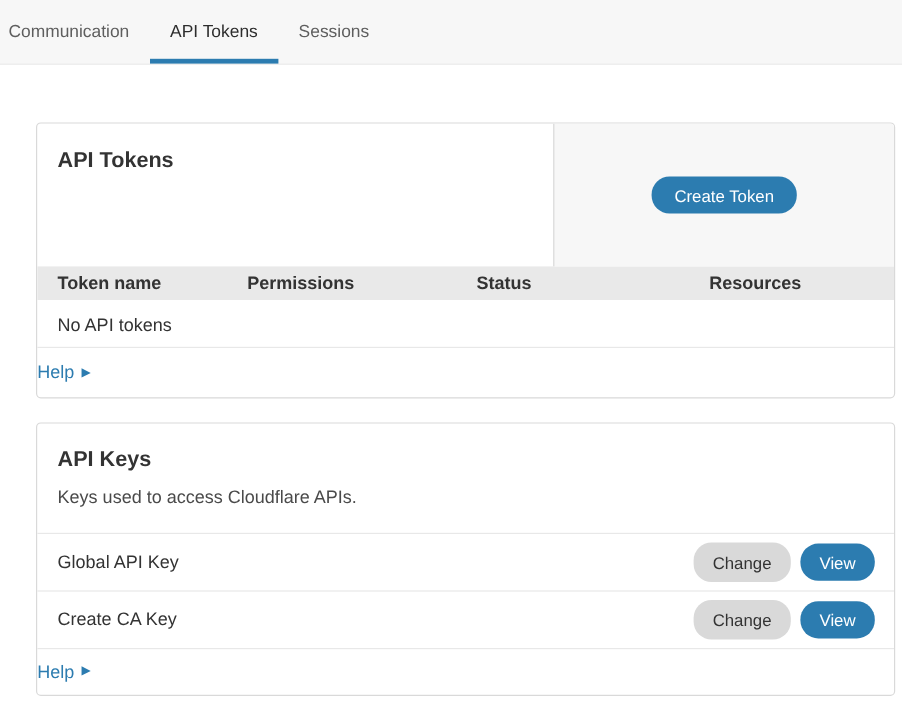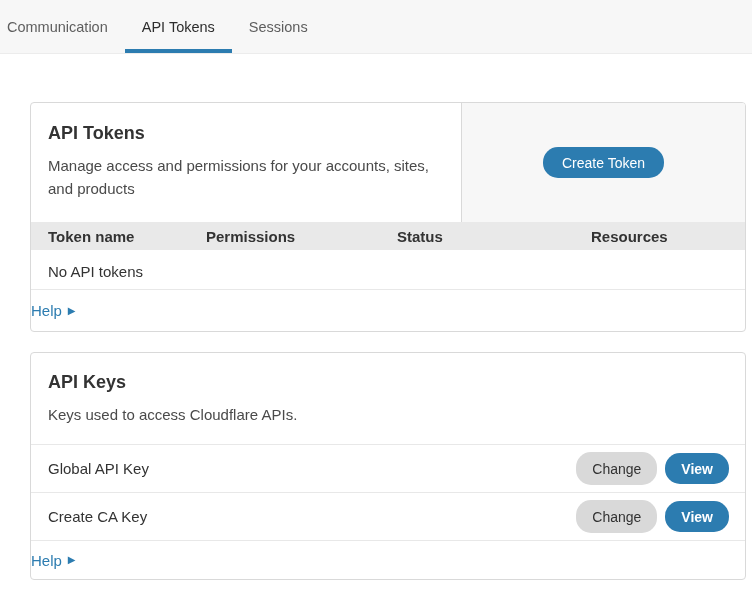--- a/index.html
+++ b/index.html
@@ -144,39 +144,38 @@
     height: 48px;
     padding: 0 16px 0 17px;
     border-bottom: 1px solid #e8e8e8;
   }
   .key-name {
     flex: 1;
     font-size: 15px;
     color: #333333;
   }
   .btn-change { height: 33px; padding: 0 16px; margin-right: 8px; }
-  .btn-view { height: 31px; padding: 0 16px; font-weight: bold; }
+  .btn-view { height: 31px; padding: 0 16px; }
   .keys-footer { height: 38px; }
 </style>
 </head>
 <body>
 
 <div class="tabbar">
   <div class="tab first">Communication</div>
   <div class="tab active">API Tokens</div>
   <div class="tab">Sessions</div>
 </div>
 
 <div class="content">
 
   <div class="card">
     <div class="tokens-header">
       <div class="tokens-header-left">
         <div class="card-title">API Tokens</div>
-        <div class="card-desc">Manage access and permissions for your accounts, sites, and products</div>
       </div>
       <div class="tokens-header-right">
         <button class="btn btn-blue btn-create">Create Token</button>
       </div>
     </div>
 
     <div class="table-head">
       <div>Token name</div>
       <div>Permissions</div>
       <div>Status</div>

